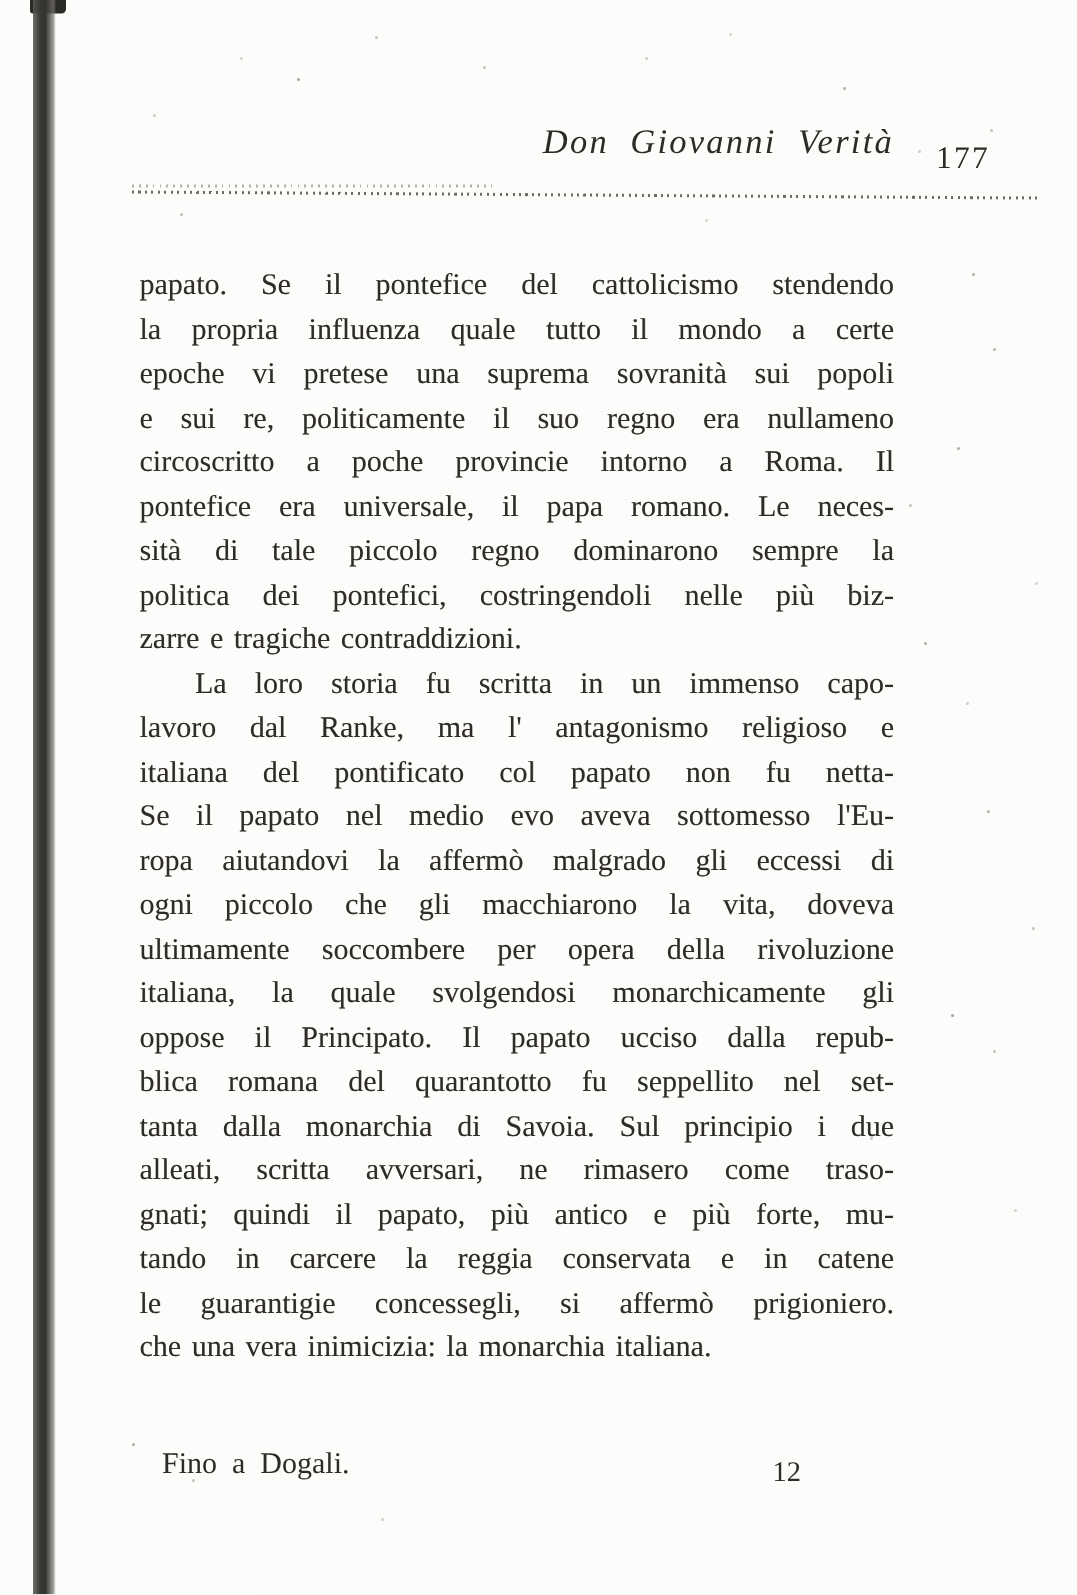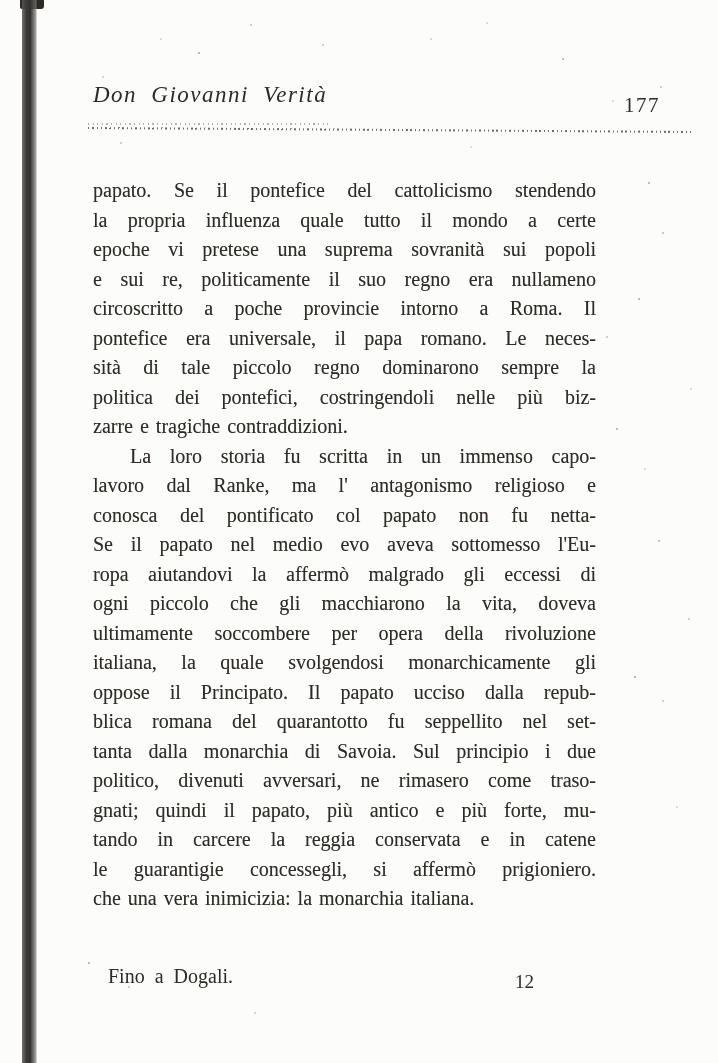--- a/index.html
+++ b/index.html
@@ -56,21 +56,21 @@
     width: 24px;
     height: 9px;
     background: #2b2a27;
     border-radius: 0 0 3px 2px;
   }
   .running-header {
     position: absolute;
     left: 93px;
     top: 82px;
     width: 503px;
-    text-align: left;
+    text-align: right;
     font-style: italic;
     font-size: 23px;
     letter-spacing: 1.5px;
     word-spacing: 7px;
     color: #2e2a25;
   }
   .page-number {
     position: absolute;
     left: 624px;
     top: 93px;
@@ -161,30 +161,30 @@
       <div class="line">la propria influenza quale tutto il mondo a certe</div>
       <div class="line">epoche vi pretese una suprema sovranità sui popoli</div>
       <div class="line">e sui re, politicamente il suo regno era nullameno</div>
       <div class="line">circoscritto a poche provincie intorno a Roma. Il</div>
       <div class="line">pontefice era universale, il papa romano. Le neces-</div>
       <div class="line">sità di tale piccolo regno dominarono sempre la</div>
       <div class="line">politica dei pontefici, costringendoli nelle più biz-</div>
       <div class="line last">zarre e tragiche contraddizioni.</div>
       <div class="line indent">La loro storia fu scritta in un immenso capo-</div>
       <div class="line">lavoro dal Ranke, ma l' antagonismo religioso e</div>
-      <div class="line">conosca del pontificato col papato non fu netta-</div>
+      <div class="line">italiana del pontificato col papato non fu netta-</div>
       <div class="line">Se il papato nel medio evo aveva sottomesso l'Eu-</div>
       <div class="line">ropa aiutandovi la affermò malgrado gli eccessi di</div>
       <div class="line">ogni piccolo che gli macchiarono la vita, doveva</div>
       <div class="line">ultimamente soccombere per opera della rivoluzione</div>
       <div class="line">italiana, la quale svolgendosi monarchicamente gli</div>
       <div class="line">oppose il Principato. Il papato ucciso dalla repub-</div>
       <div class="line">blica romana del quarantotto fu seppellito nel set-</div>
       <div class="line">tanta dalla monarchia di Savoia. Sul principio i due</div>
-      <div class="line">politico, divenuti avversari, ne rimasero come traso-</div>
+      <div class="line">alleati, scritta avversari, ne rimasero come traso-</div>
       <div class="line">gnati; quindi il papato, più antico e più forte, mu-</div>
       <div class="line">tando in carcere la reggia conservata e in catene</div>
       <div class="line">le guarantigie concessegli, si affermò prigioniero.</div>
       <div class="line last">che una vera inimicizia: la monarchia italiana.</div>
     </div>
 
   <div class="footer-catchword">Fino a Dogali.</div>
 
   <div class="footer-signature">12</div>
 </div>

